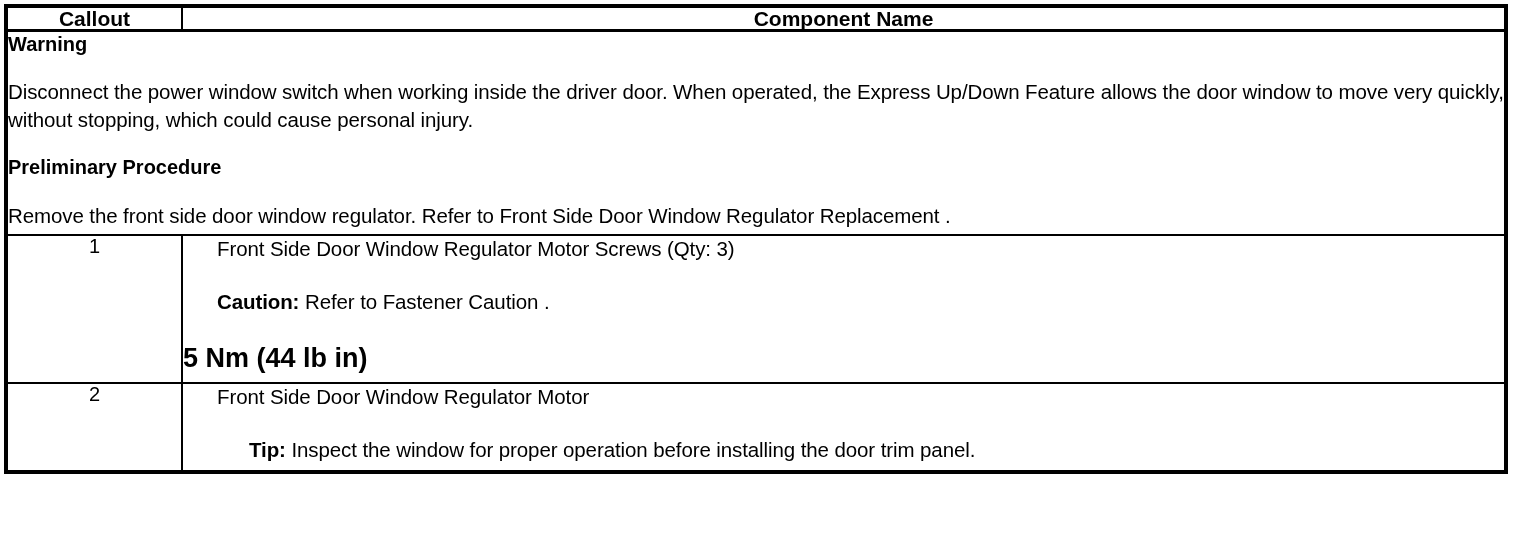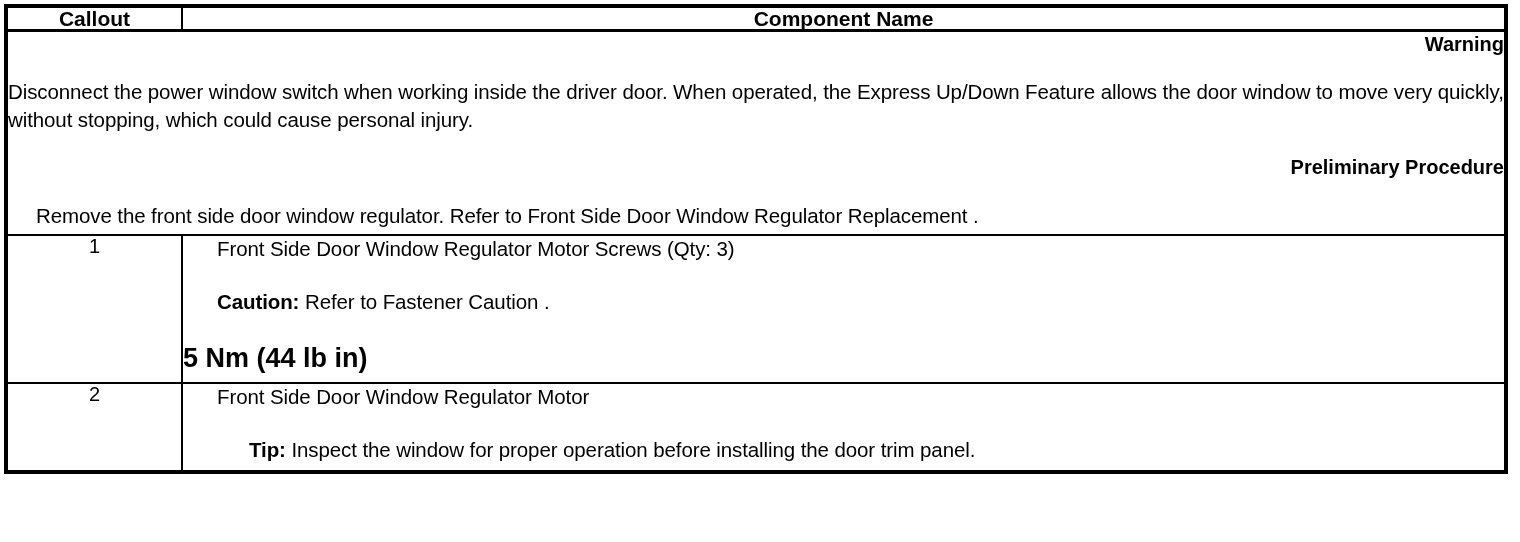--- a/index.html
+++ b/index.html
@@ -63,29 +63,28 @@
   
   .notice-cell {
     padding: 8px 8px 10px 8px;
     border-top-width: 3px !important;
   }
   .notice-heading {
     font-weight: bold;
     font-size: 20px;
     line-height: 1.2;
     margin: 0 0 22px 0;
-    text-align: right;
   }
   .notice-para {
     font-size: 20.5px;
     line-height: 1.35;
     margin: 0 0 22px 0;
     letter-spacing: -0.1px;
   }
-  .notice-para.last { margin-bottom: 4px; padding-left: 28px; }
+  .notice-para.last { margin-bottom: 4px; }
   .notice-heading.second { margin-top: 0; margin-bottom: 23px; }
 
   
   .callout-cell {
     text-align: center;
     vertical-align: middle;
     font-size: 20px;
     line-height: 1;
     padding: 4px;
   }

